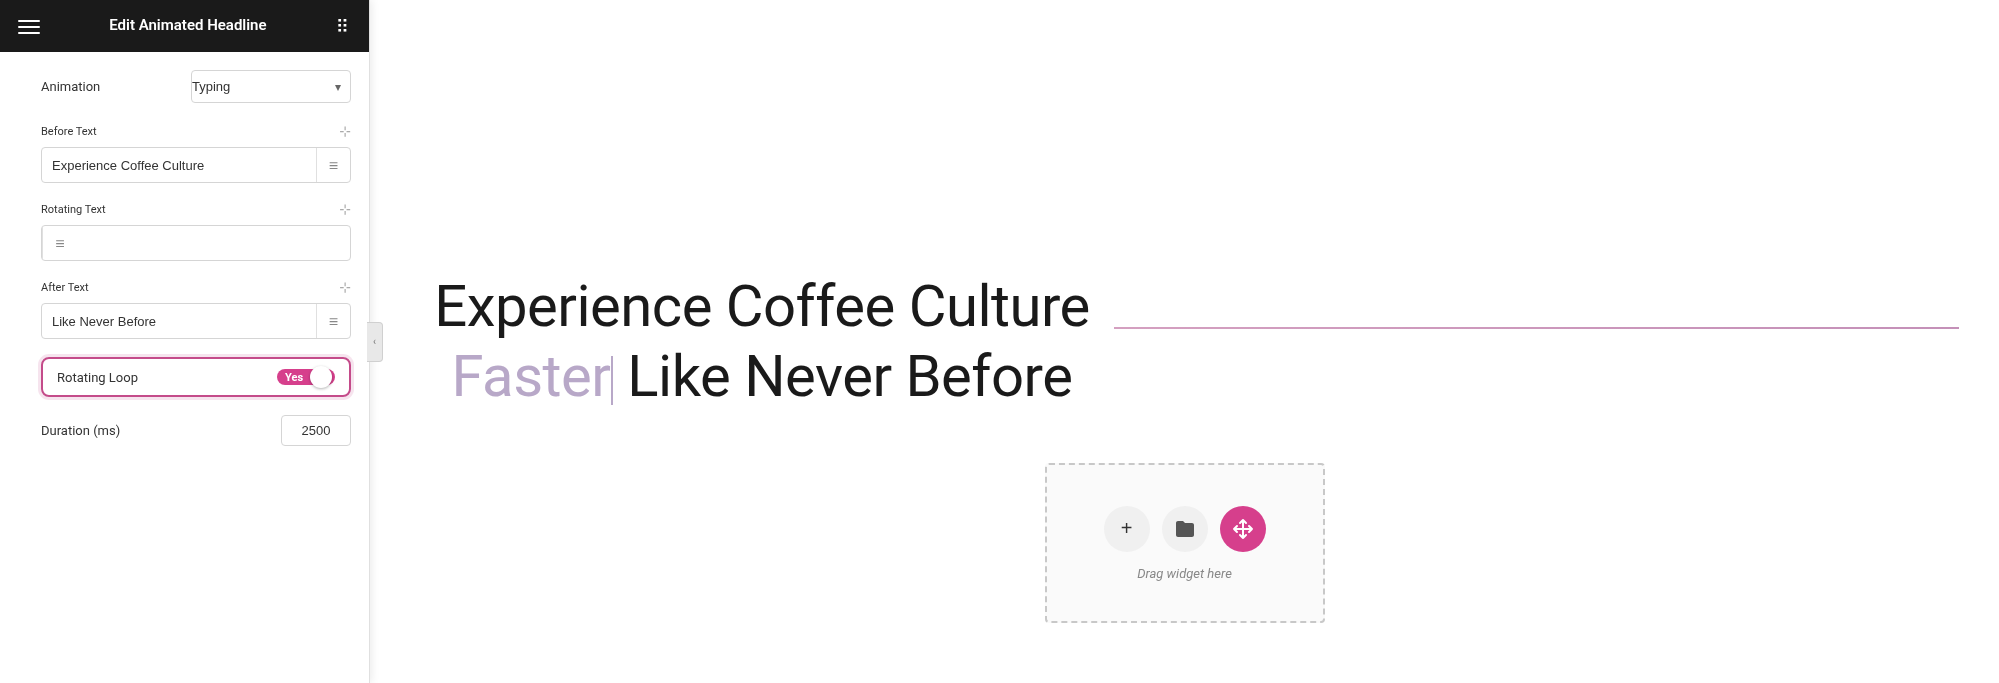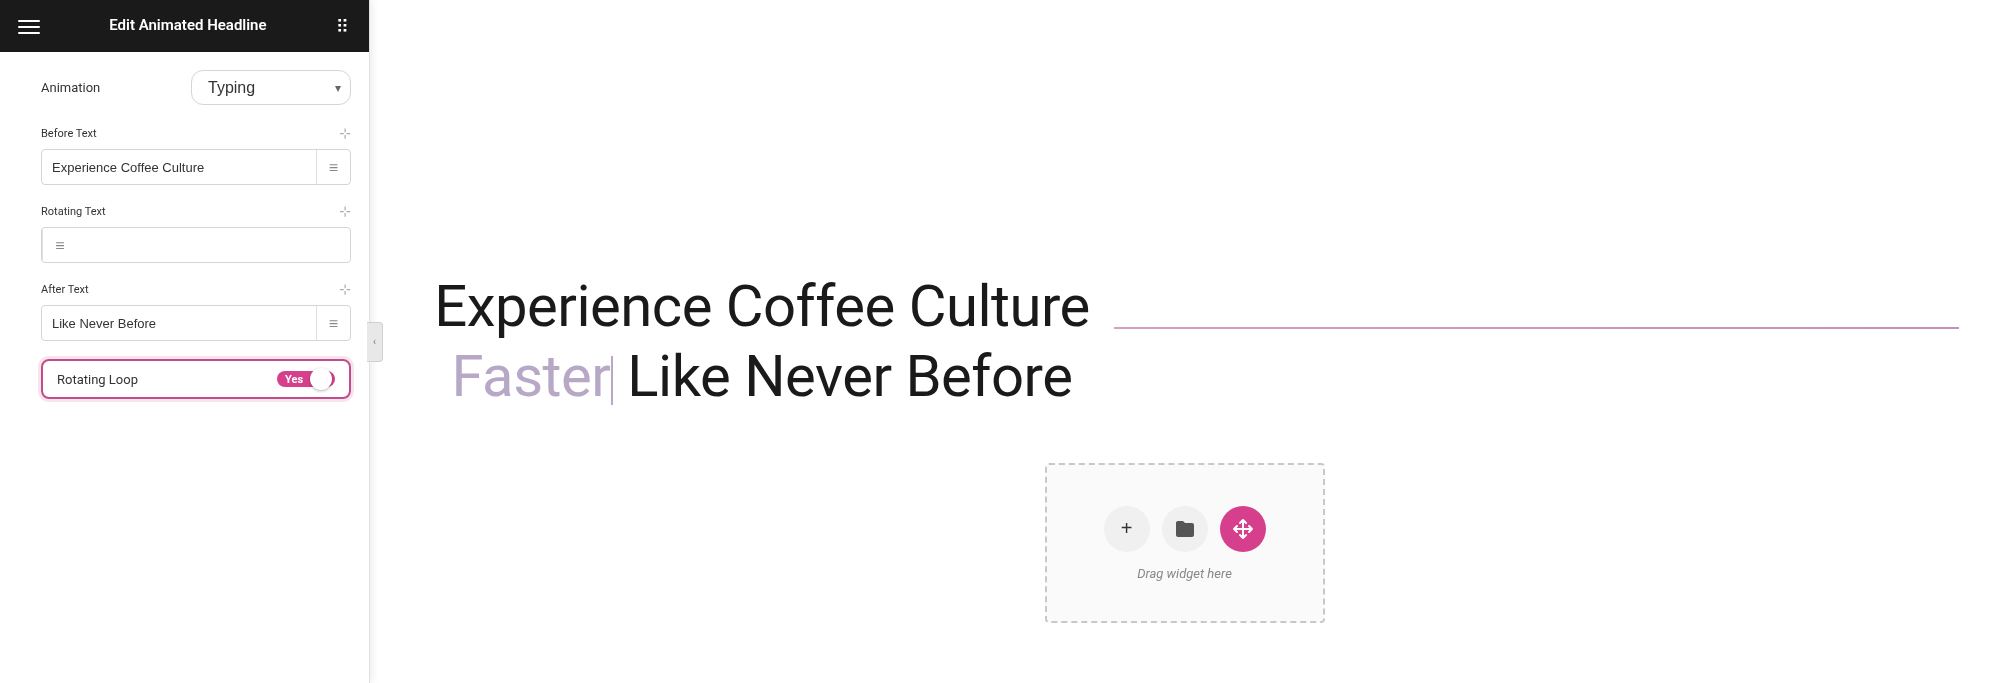--- a/index.html
+++ b/index.html
@@ -121,24 +121,24 @@
     }
 
     .select-wrapper {
       position: relative;
       display: inline-block;
       width: 160px;
     }
 
     .select-wrapper select {
       width: 100%;
-      padding: 8px 30px 8px 16px;
+      padding: 8px 30px 8px 0;
       border: 1px solid #d5d5d5;
-      border-radius: 12px;
-      font-size: 16px;
+      border-radius: 4px;
+      font-size: 13px;
       color: #333;
       appearance: none;
       background: #fff;
       cursor: pointer;
       outline: none;
     }
 
     .select-arrow {
       position: absolute;
       right: 10px;
@@ -472,20 +472,24 @@
     <div class="infinite-loop-row">
       <span class="infinite-loop-label">Rotating Loop</span>
       <div class="toggle-container">
         <div class="toggle-track">
           <span class="toggle-label-yes">Yes</span>
           <div class="toggle-knob"></div>
         </div>
       </div>
     </div>
 
+    <div class="duration-row">
+      <span class="duration-label">Duration (ms)</span>
+      <input type="text" class="duration-input" value="2500" style="">
+    </div>
 
   </div>
 
   <div class="collapse-handle">
     <span>‹</span>
   </div>
 </div>
 
 <div class="right-panel">
 

